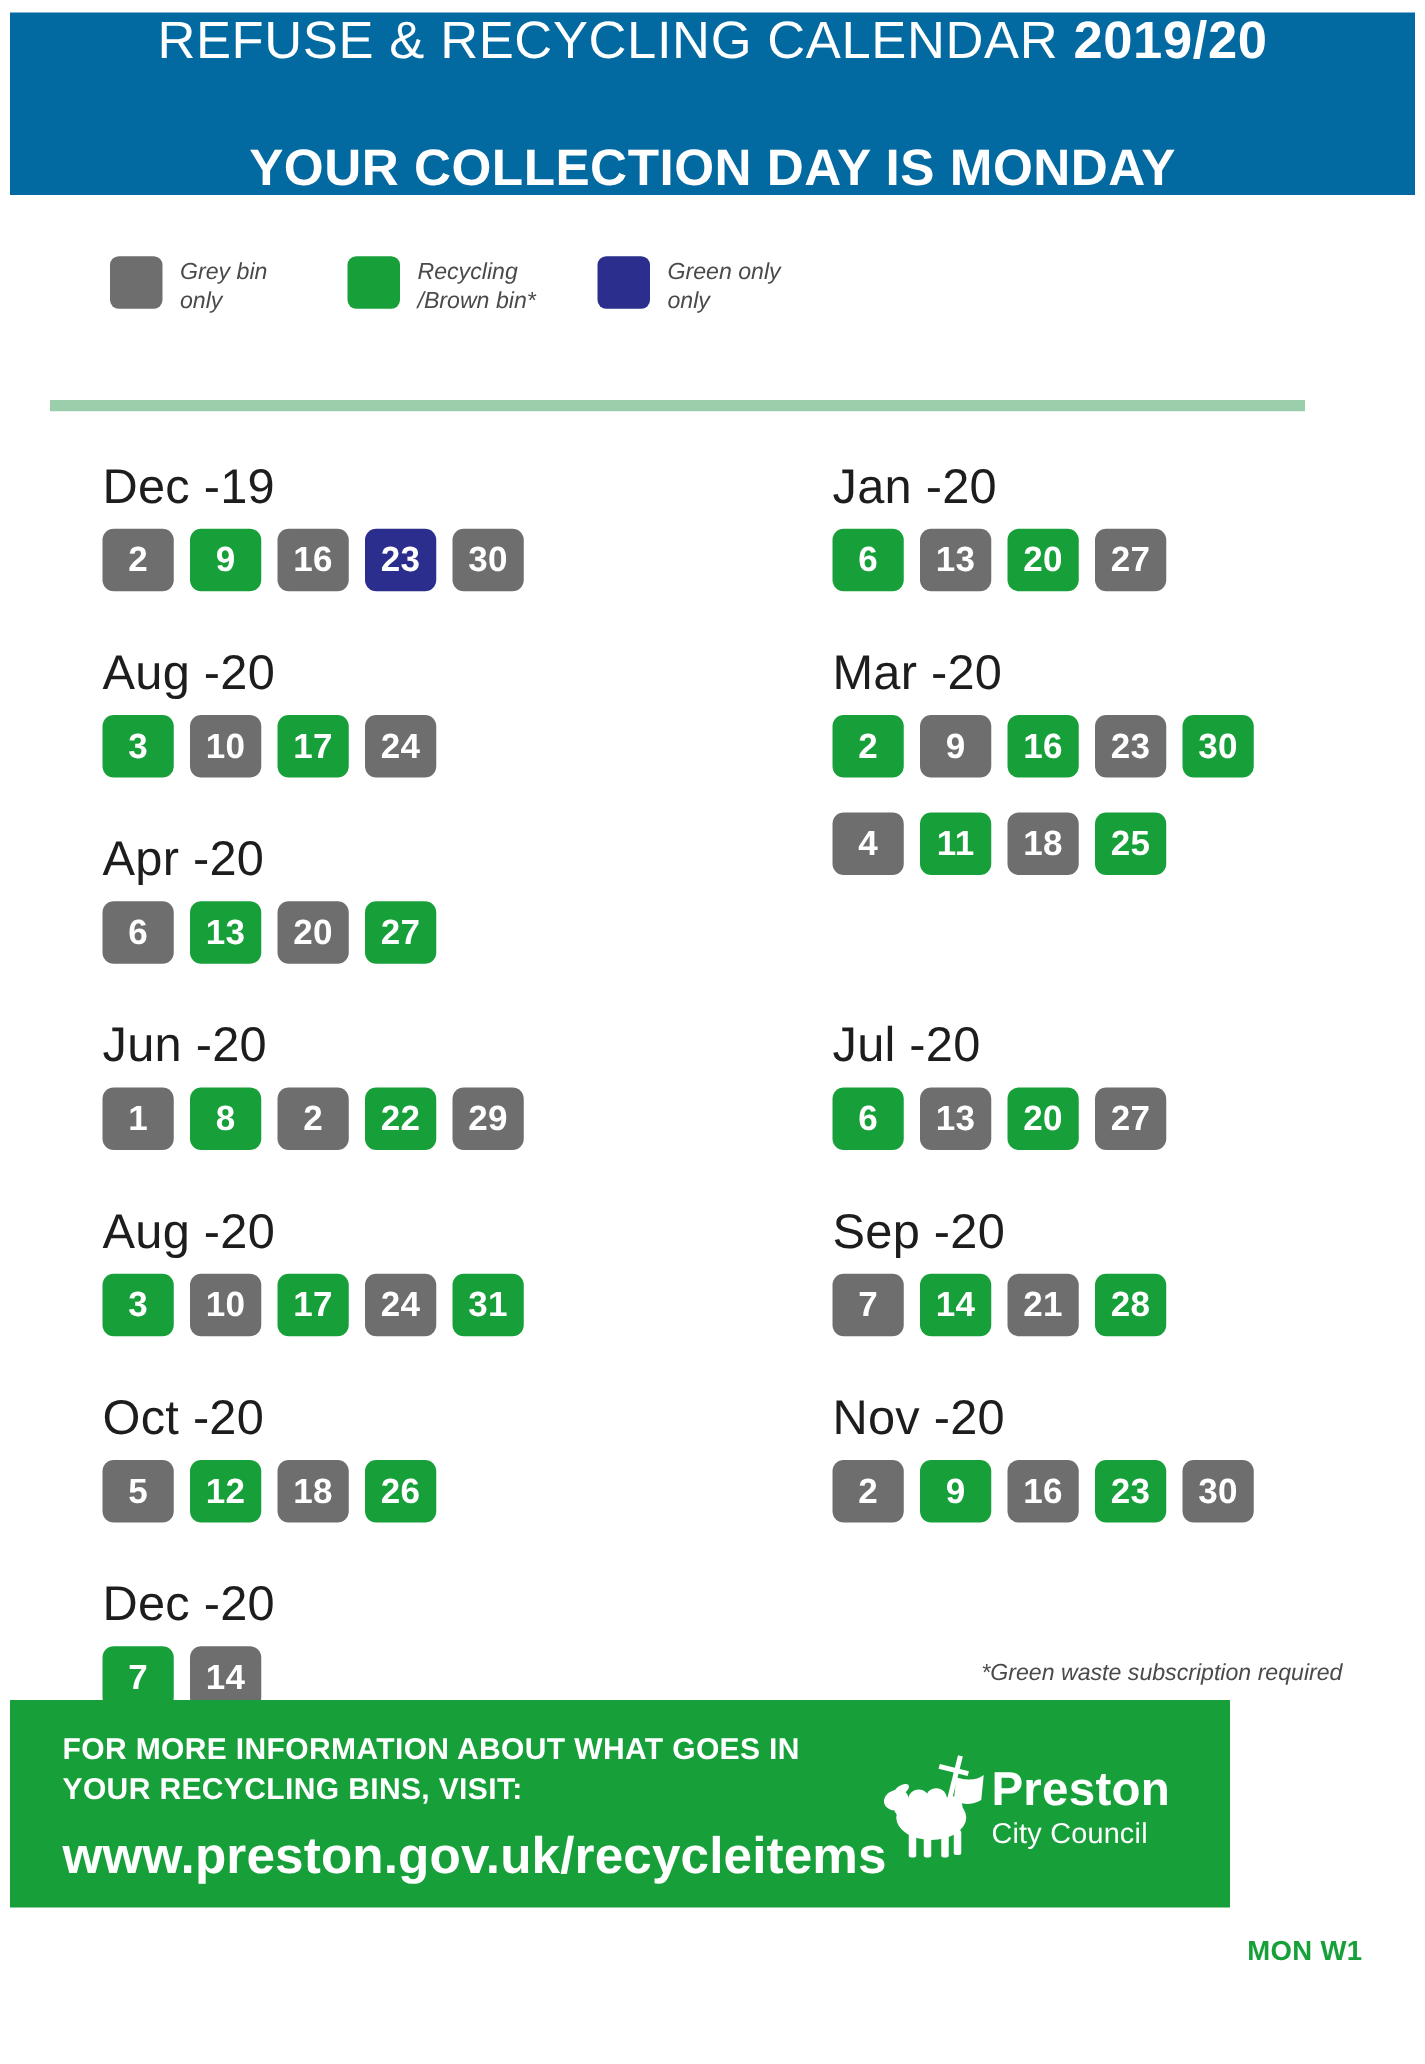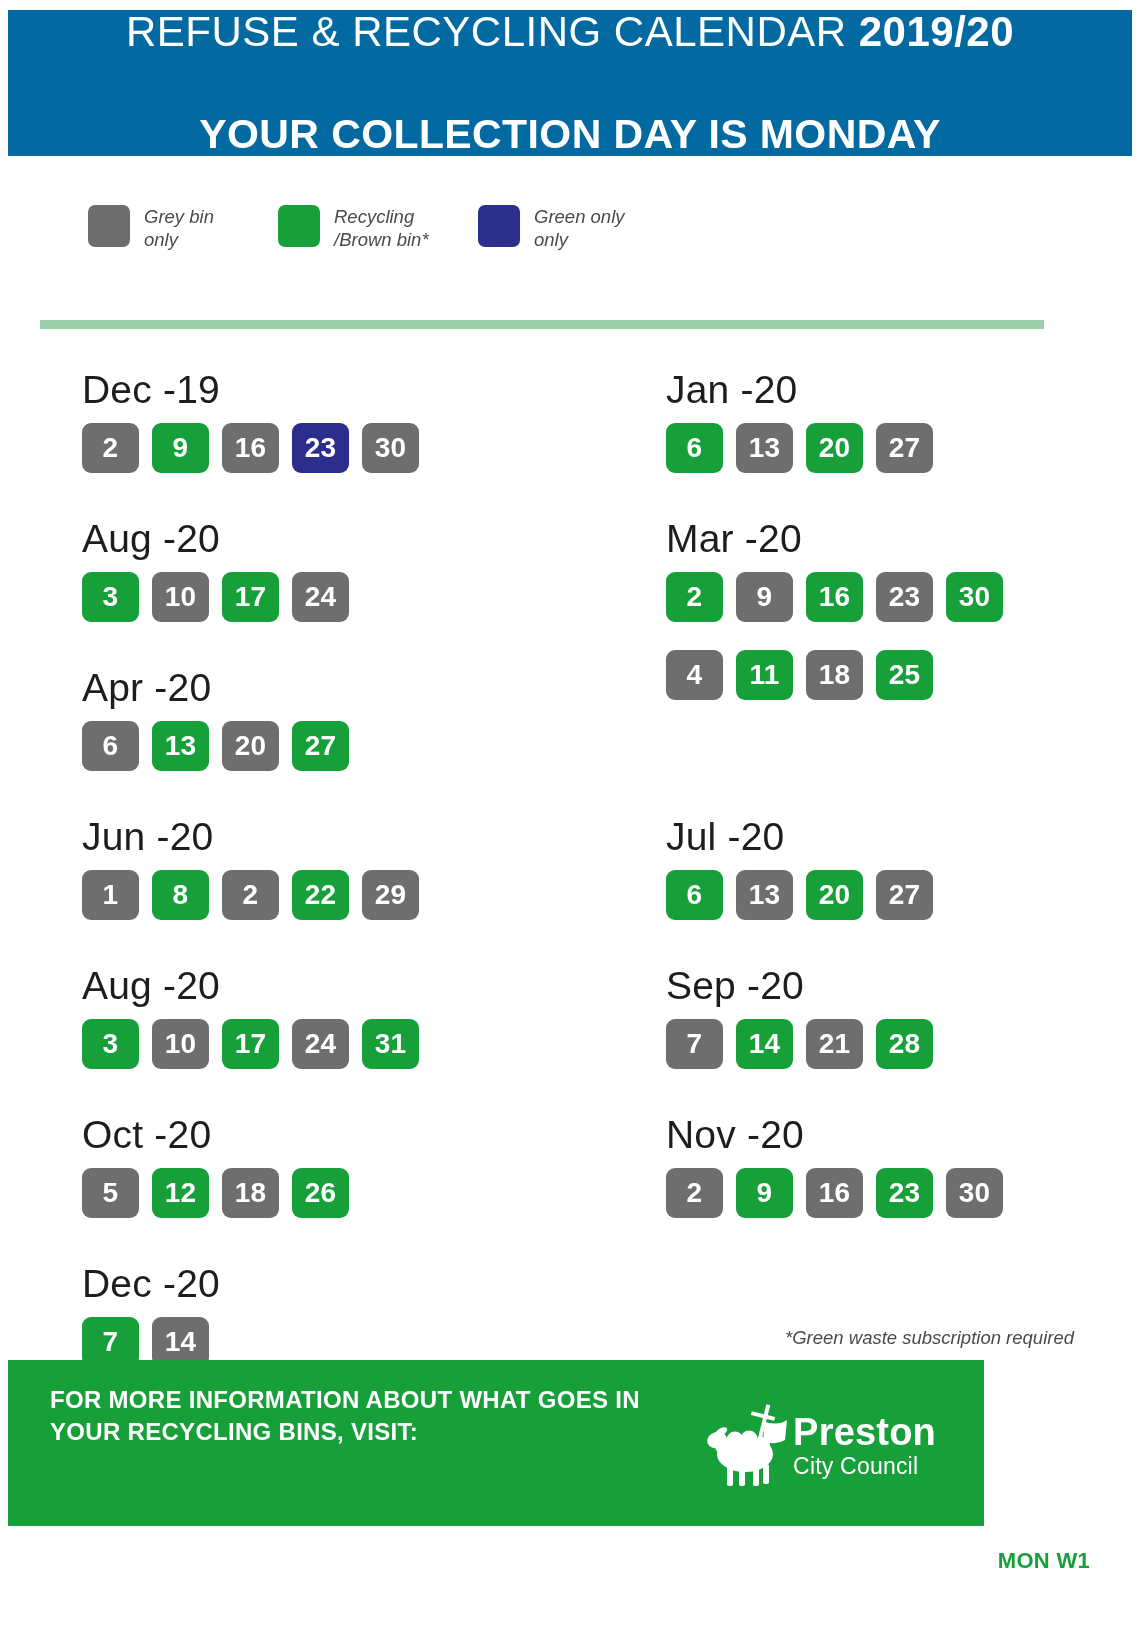--- a/index.html
+++ b/index.html
@@ -291,20 +291,21 @@
         <div class="month-col right"></div>
       </div>
     </div>
 
   <div class="footnote">*Green waste subscription required</div>
 
   <div class="footer">
     <div class="footer-text">
       <div class="footer-line">FOR MORE INFORMATION ABOUT WHAT GOES IN</div>
       <div class="footer-line">YOUR RECYCLING BINS, VISIT:</div>
+      <div class="footer-url">www.preston.gov.uk/recycleitems</div>
     </div>
     <div class="logo">
       <span class="logo-mark">
         <svg viewBox="0 0 94 86" width="94" height="86" aria-hidden="true">
           <g fill="#ffffff">
 
             <rect x="62" y="2" width="4" height="44" transform="rotate(14 64 24)"></rect>
             <rect x="52" y="12" width="24" height="4" transform="rotate(14 64 14)"></rect>
 
             <path d="M66 20 q14 4 22 -2 l-2 20 q-10 6 -22 1 z"></path>

